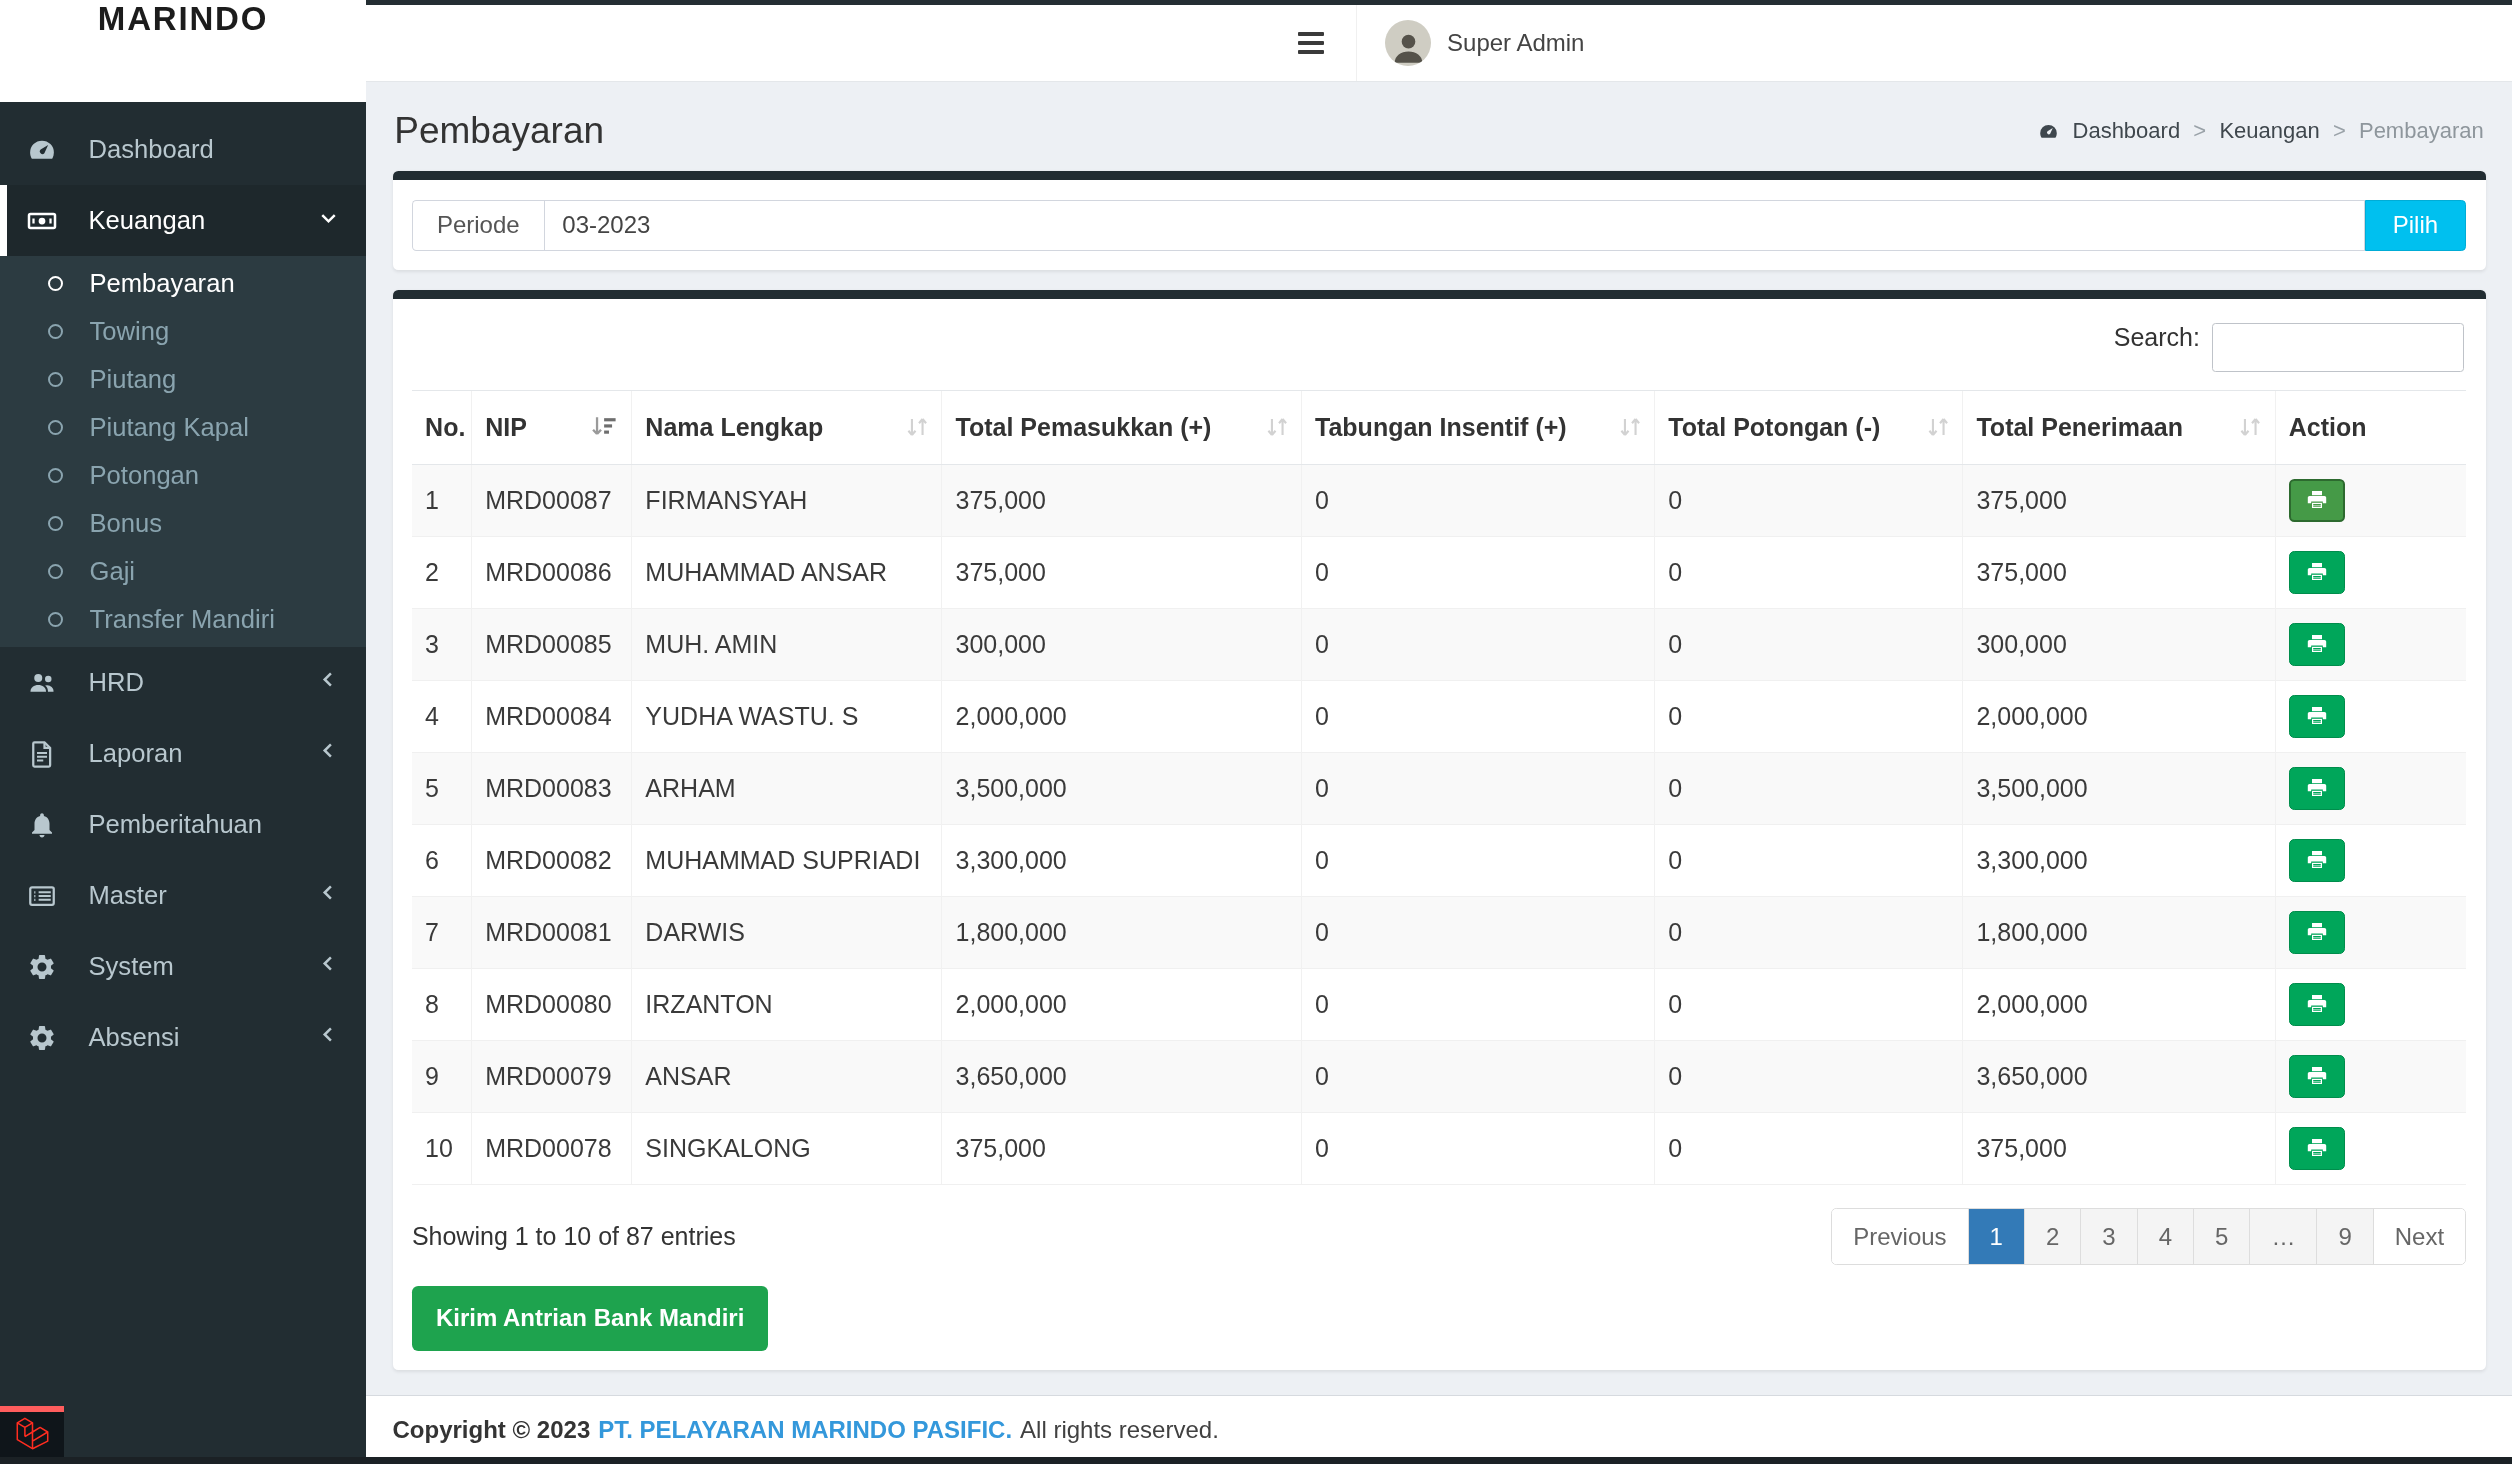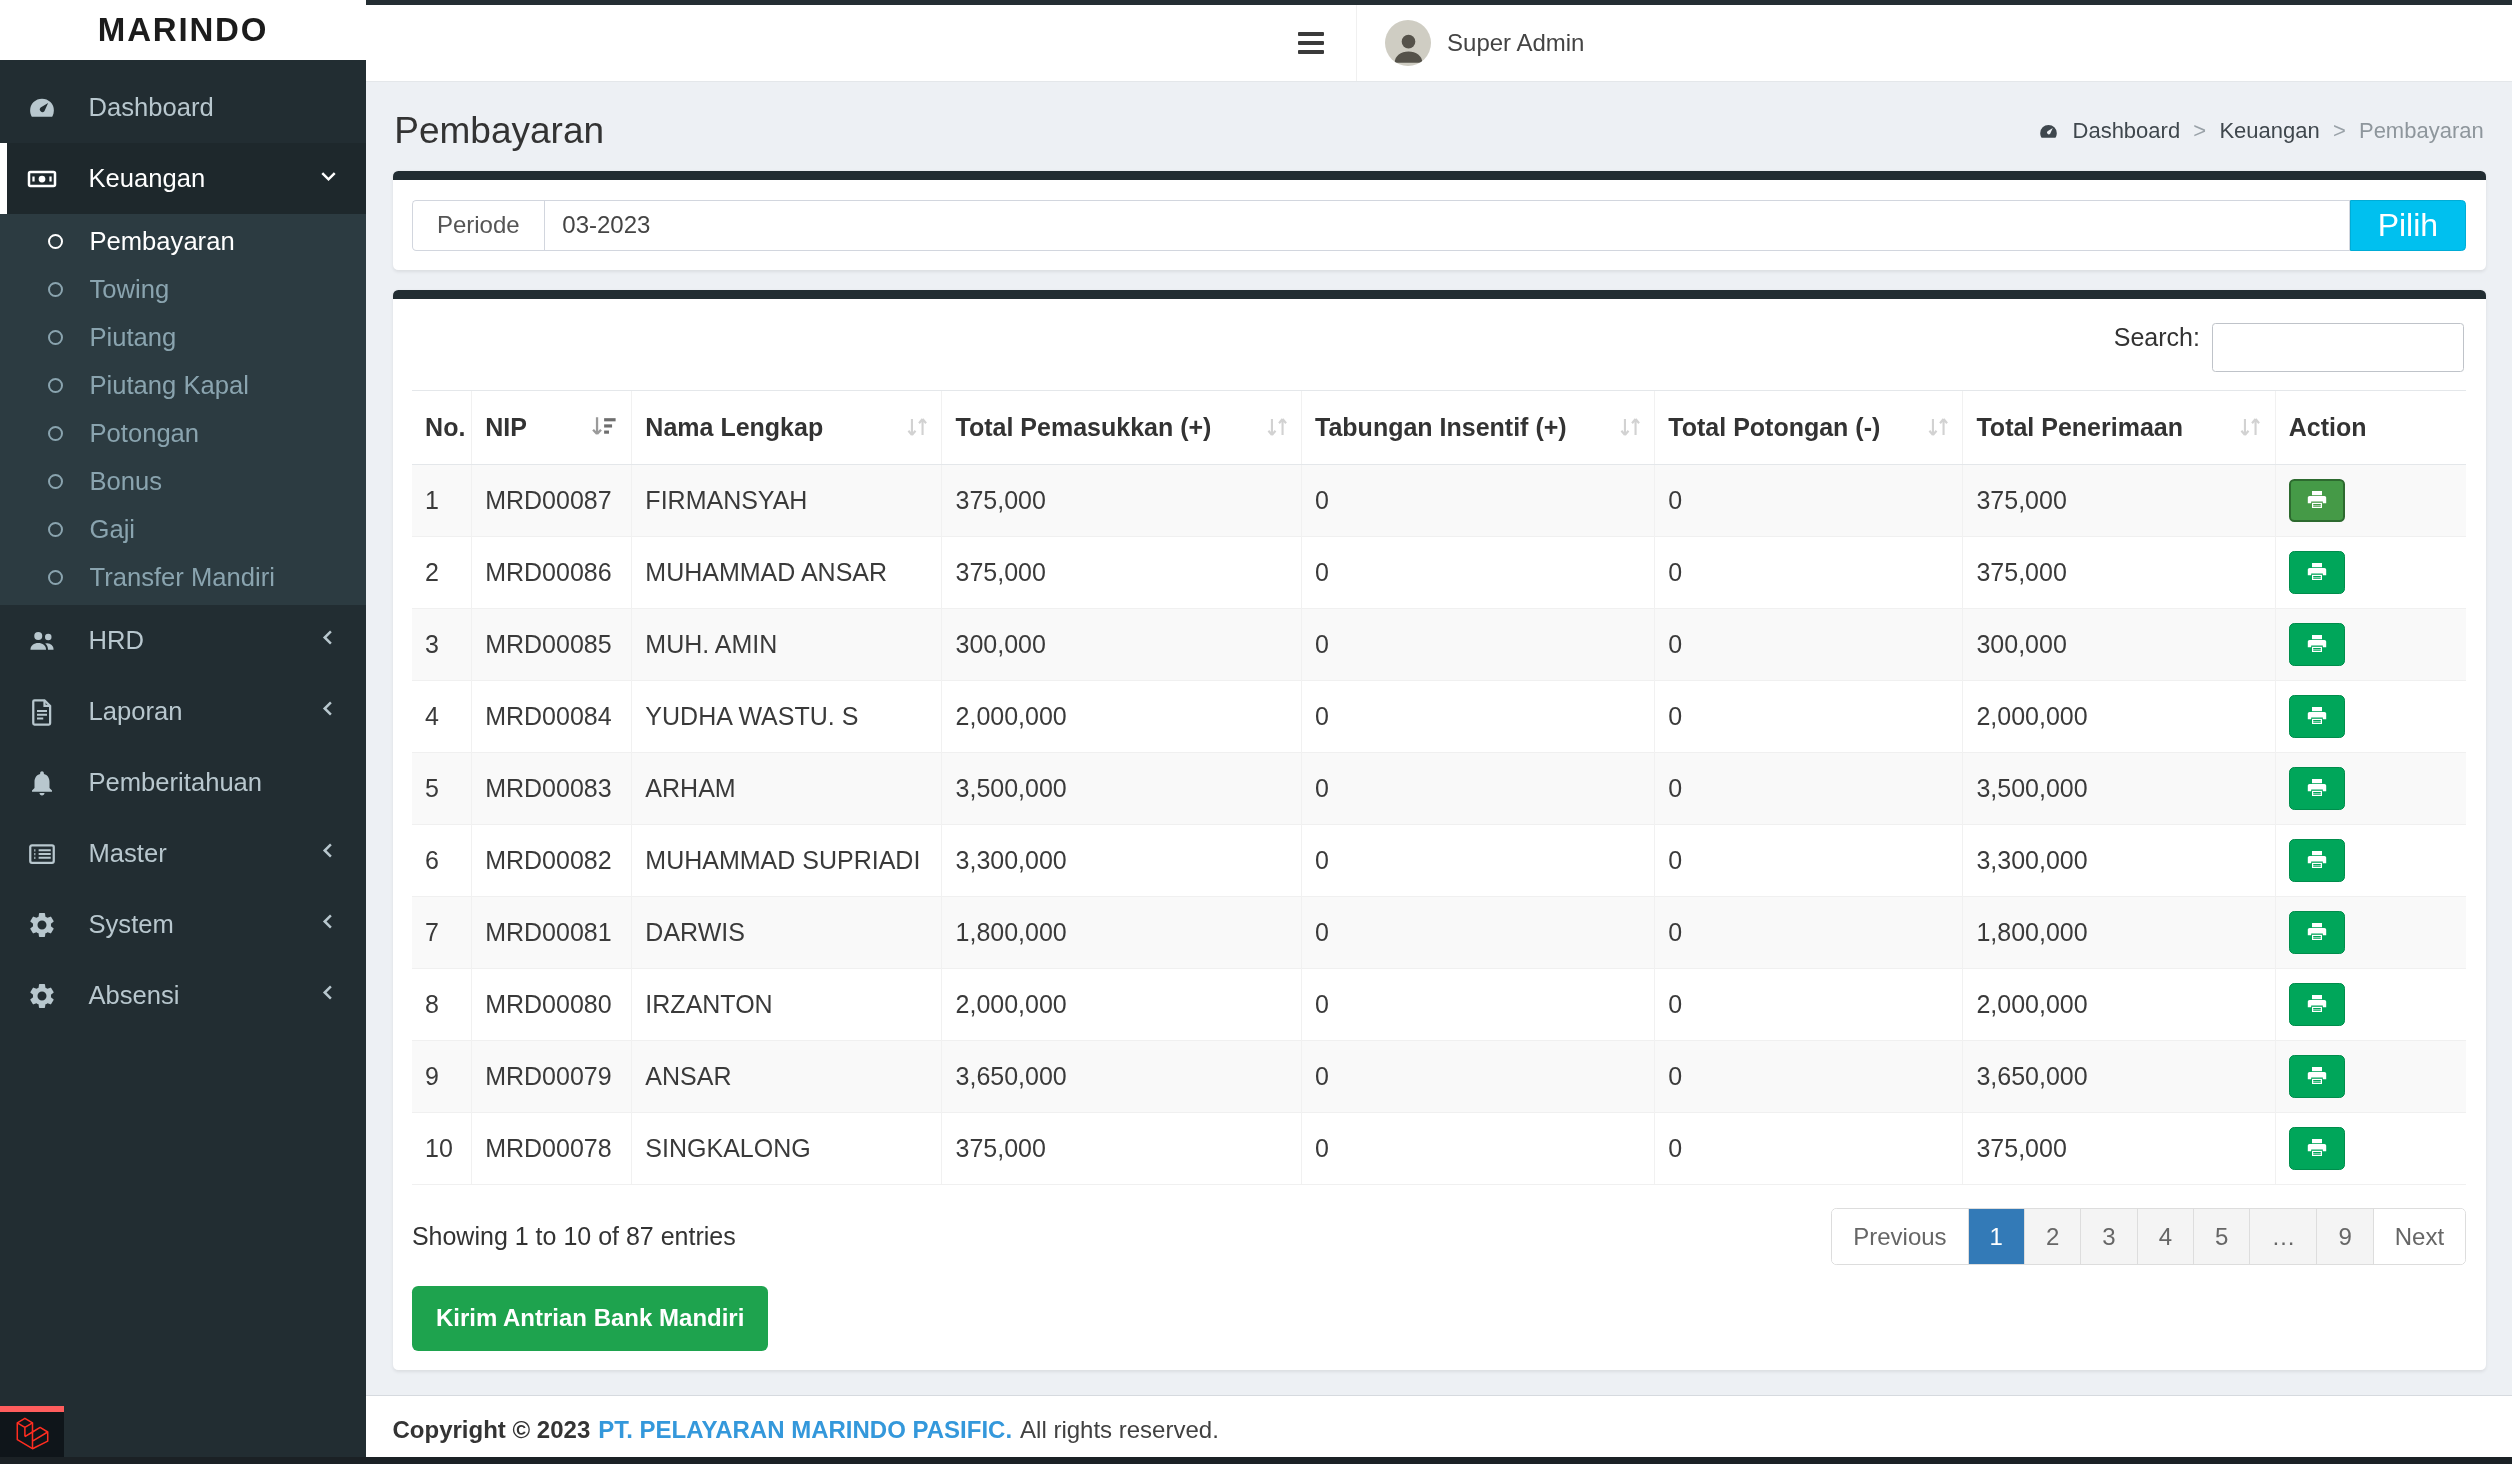--- a/index.html
+++ b/index.html
@@ -1,21 +1,21 @@
 <!DOCTYPE html>
 <html style="font-size:14px"><head>
 <meta charset="utf-8">
 <style>
   * { box-sizing: border-box; }
   html,body { margin:0; padding:0; width:2512px; height:1464px; overflow:hidden;
     font-family:"Liberation Sans","DejaVu Sans",sans-serif; background:#edf0f4; }
 
   
   .sidebar { position:fixed; left:0; top:0; bottom:0; width:366px; background:#222d32; z-index:10; }
-  .brand { height:60px; background:#fff; display:flex; align-items:center; justify-content:center;
+  .brand { height:102px; background:#fff; display:flex; justify-content:center;
     font-size:33px; font-weight:800; letter-spacing:1.8px; color:#1c1c1c; cursor:pointer; }
   .menu { padding-top:12.4px; }
   .mitem { display:flex; align-items:center; height:71px; padding:0 26.5px; color:#b8c7ce;
     font-size:25.6px; cursor:pointer; }
   .mitem .micon { width:41px; margin-right:21px; display:flex; align-items:center; }
   .mitem .micon svg { width:30px; height:30px; }
   .mitem .mlabel { flex:1; }
   .mitem .chev svg { width:23px; height:23px; }
   .mitem.active { background:#1e282c; color:#fff; box-shadow:inset 7px 0 0 #fff; }
   .submenu { background:#2c3b41; padding:3.5px 0; }
@@ -53,21 +53,21 @@
   .card { background:#fff; border-radius:5.3px; border-top:9.7px solid #222d32;
     box-shadow:0 1.8px 3.5px rgba(0,0,0,.08); margin-top:19.4px; }
   .card-body { padding:19.4px; }
 
   
   .input-group { display:flex; height:51px; }
   .ig-addon { display:flex; align-items:center; padding:0 24px; border:0.9px solid #d2d6de;
     border-right:none; border-radius:4.4px 0 0 4.4px; font-size:24px; color:#555; background:#fff; }
   .ig-input { flex:1; border:0.9px solid #d2d6de; padding:0 17.7px; font-size:24px; color:#444;
     outline:none; border-radius:0; }
-  .btn-pilih { background:#00c0ef; border:0.9px solid #00acd6; color:#fff; font-size:32px;
+  .btn-pilih { background:#00c0ef; border:0.9px solid #00acd6; color:#fff; font-size:24px;
     padding:0 27px; border-radius:0 4.4px 4.4px 0; cursor:pointer; }
 
   
   .search-row { display:flex; justify-content:flex-end; align-items:flex-start; gap:12.4px;
     margin:5.3px 1.8px 17.7px; font-size:25px; color:#333; }
   .search-input { width:252px; height:49px; border:0.9px solid #bfc3c9; border-radius:3.5px;
     padding:0 12.4px; font-size:23px; color:#333; outline:none; }
 
   
   table.data { width:100%; border-collapse:collapse; table-layout:fixed; }

